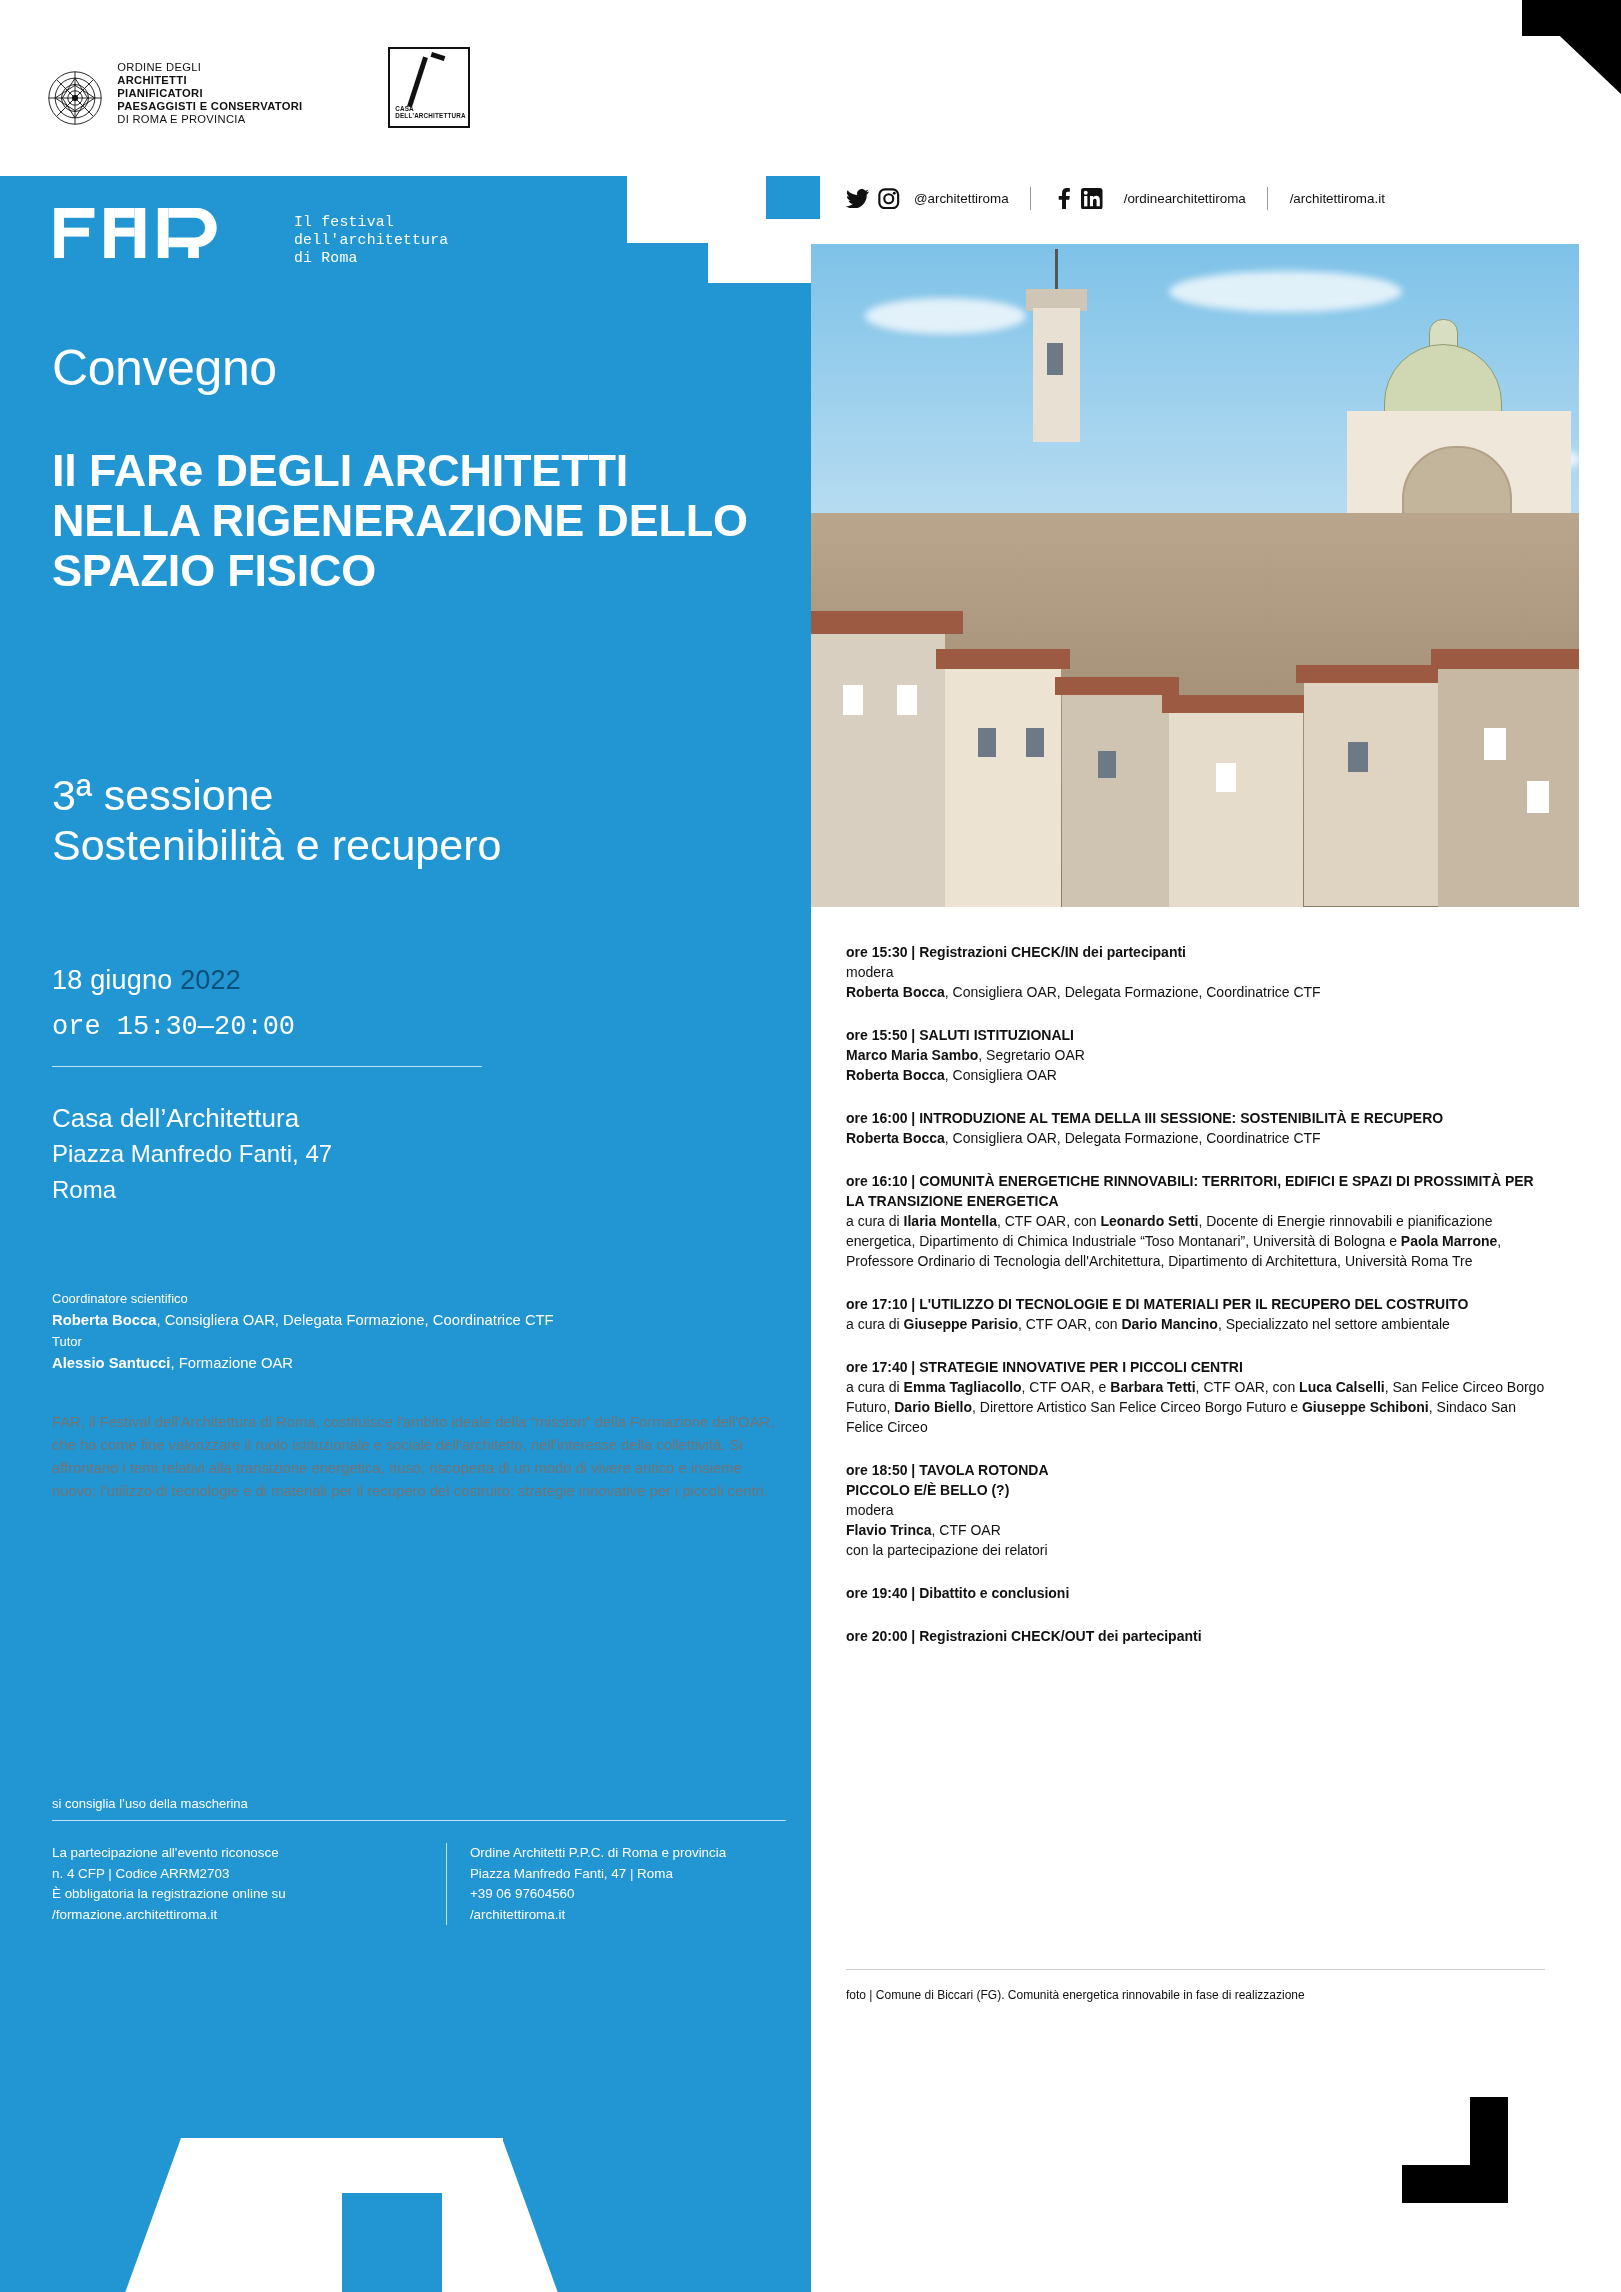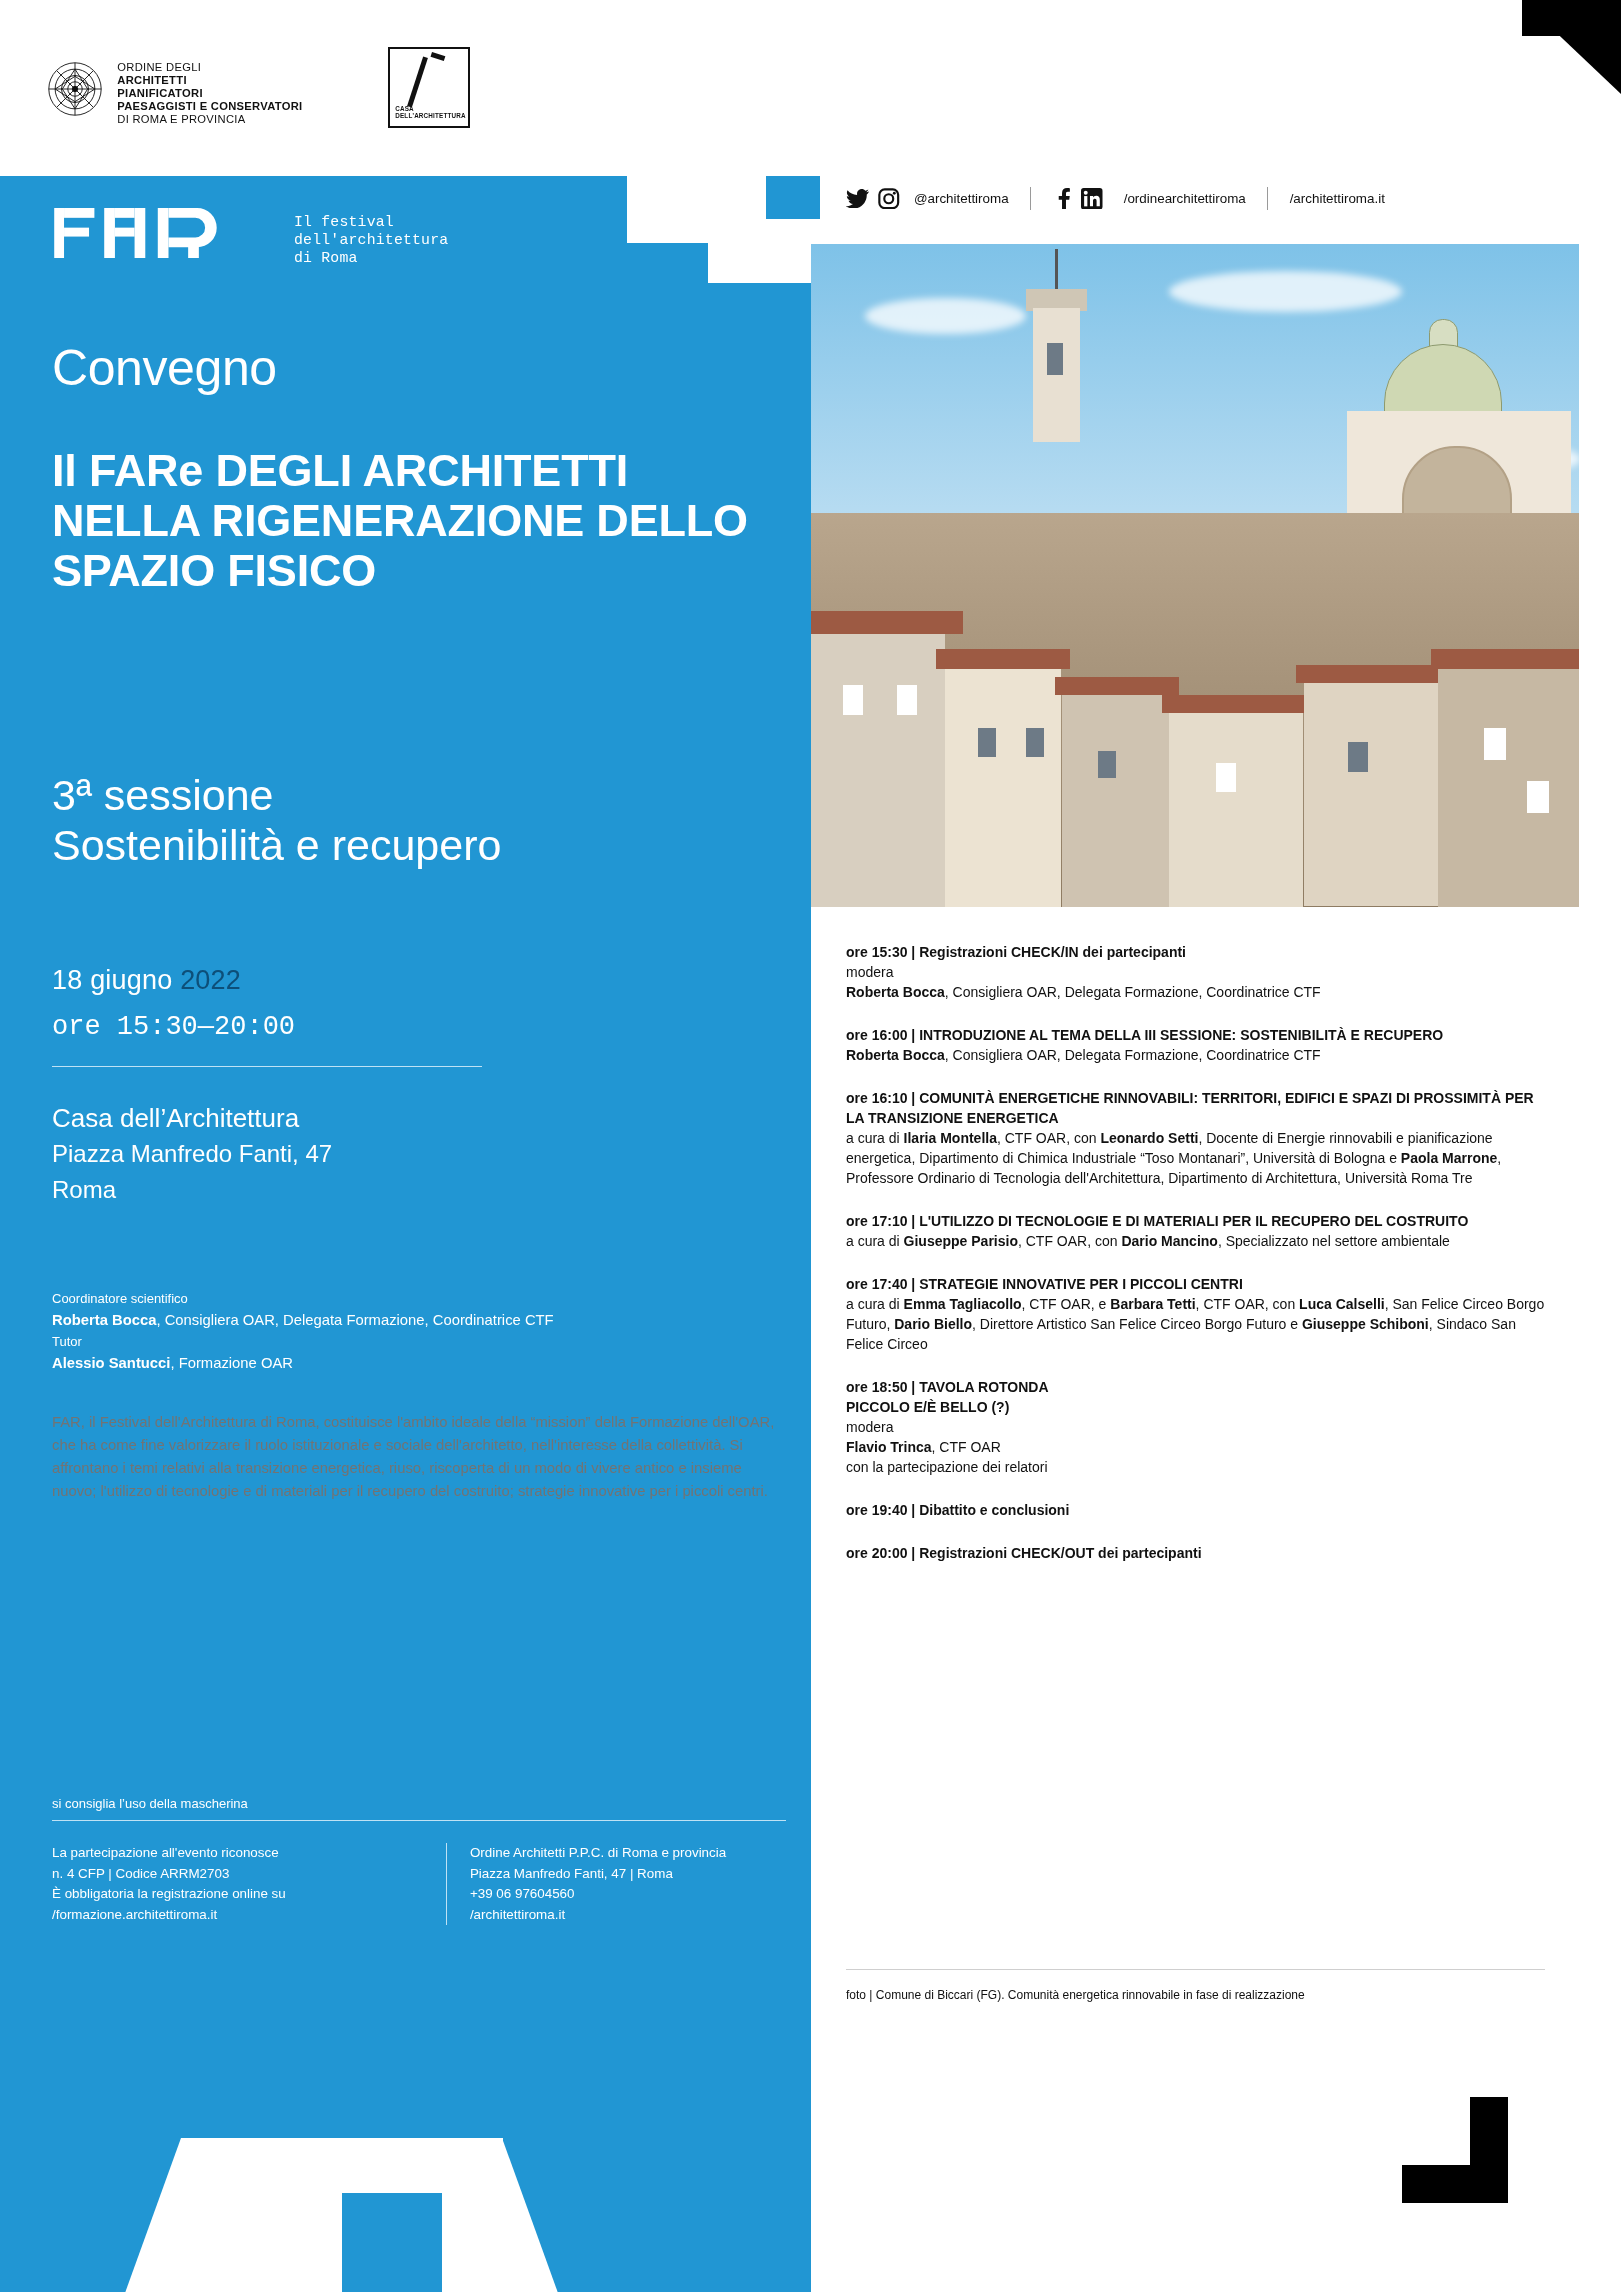--- a/index.html
+++ b/index.html
@@ -1,21 +1,21 @@
 <!DOCTYPE html>
 <html style="font-size:14.3px"><head>
 <meta charset="utf-8">
 <style>
   html,body{margin:0;padding:0;background:#ffffff;}
   body{width:1621px;height:2293px;position:relative;font-family:"Liberation Sans",sans-serif;overflow:hidden;}
   .page{position:absolute;inset:0;width:1621px;height:2293px;background:#ffffff;}
 
   
   .topbar{position:absolute;left:0;top:0;width:1621px;height:176px;background:#ffffff;}
-  .oar-logo{position:absolute;left:47px;top:61px;display:flex;align-items:flex-start;gap:14.3px;}
+  .oar-logo{position:absolute;left:47px;top:61px;display:flex;align-items:flex-end;gap:14.3px;}
   .oar-mark{width:56px;height:56px;}
   .oar-text{font-size:11.2px;line-height:13px;letter-spacing:0.3px;color:#111;}
   .oar-text .b{font-weight:bold;}
   .casa-logo{position:absolute;left:388px;top:47px;width:82px;height:81px;}
   .casa-logo .sq{position:absolute;left:0;top:0;width:82px;height:81px;border:2.7px solid #111;box-sizing:border-box;}
   .casa-logo .slash{position:absolute;left:27px;top:9px;width:5.4px;height:52px;background:#111;transform:rotate(18deg);}
   .casa-logo .tick{position:absolute;left:43px;top:7.2px;width:14.3px;height:4.5px;background:#111;transform:rotate(18deg);}
   .casa-logo .cap{position:absolute;left:7.2px;bottom:9px;font-size:6.3px;font-weight:bold;line-height:7.2px;color:#111;letter-spacing:0.2px;}
 
   .black-wedge{position:absolute;right:0;top:0;width:0;height:0;border-top:94px solid #000;border-left:99px solid transparent;}
@@ -297,20 +297,25 @@
     <div class="winw" style="left:716px;top:537px;width:21.5px;height:32px;"></div>
   </div>
 
   <div class="program" id="program">
       <div class="pitem">
         <div><span class="ore">ore 15:30 | </span><span class="hd">Registrazioni CHECK/IN dei partecipanti</span></div>
         <div><span>modera</span></div>
         <div><b>Roberta Bocca</b><span>, Consigliera OAR, Delegata Formazione, Coordinatrice CTF</span></div>
       </div>
       <div class="pitem">
+        <div><span class="ore">ore 15:50 | </span><span class="hd">SALUTI ISTITUZIONALI</span></div>
+        <div><b>Marco Maria Sambo</b><span>, Segretario OAR</span></div>
+        <div><b>Roberta Bocca</b><span>, Consigliera OAR</span></div>
+      </div>
+      <div class="pitem">
         <div><span class="ore">ore 16:00 | </span><span class="hd">INTRODUZIONE AL TEMA DELLA III SESSIONE: SOSTENIBILITÀ E RECUPERO</span></div>
         <div><b>Roberta Bocca</b><span>, Consigliera OAR, Delegata Formazione, Coordinatrice CTF</span></div>
       </div>
       <div class="pitem">
         <div><span class="ore">ore 16:10 | </span><span class="hd">COMUNITÀ ENERGETICHE RINNOVABILI: TERRITORI, EDIFICI E SPAZI DI PROSSIMITÀ PER LA TRANSIZIONE ENERGETICA</span></div>
         <div>a cura di <b>Ilaria Montella</b>, CTF OAR, con <b>Leonardo Setti</b>, Docente di Energie rinnovabili e pianificazione energetica, Dipartimento di Chimica Industriale “Toso Montanari”, Università di Bologna e <b>Paola Marrone</b>, Professore Ordinario di Tecnologia dell'Architettura, Dipartimento di Architettura, Università Roma Tre</div>
       </div>
       <div class="pitem">
         <div><span class="ore">ore 17:10 | </span><span class="hd">L'UTILIZZO DI TECNOLOGIE E DI MATERIALI PER IL RECUPERO DEL COSTRUITO</span></div>
         <div>a cura di <b>Giuseppe Parisio</b>, CTF OAR, con <b>Dario Mancino</b>, Specializzato nel settore ambientale</div>

